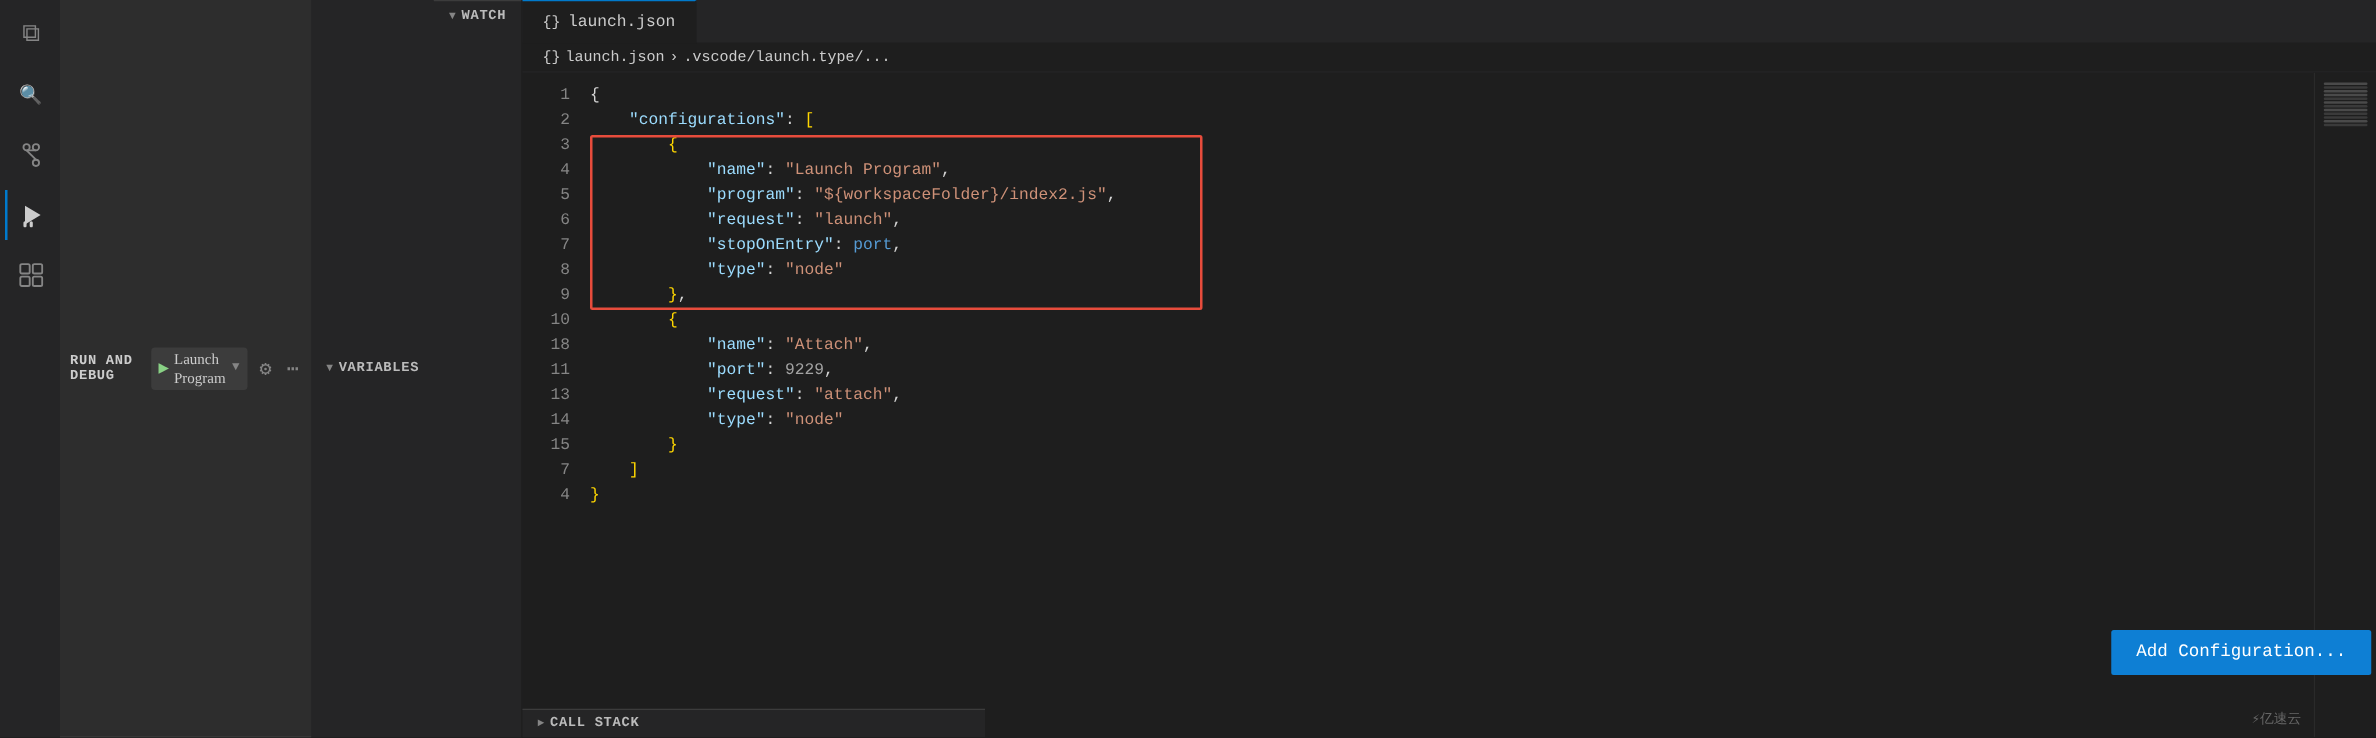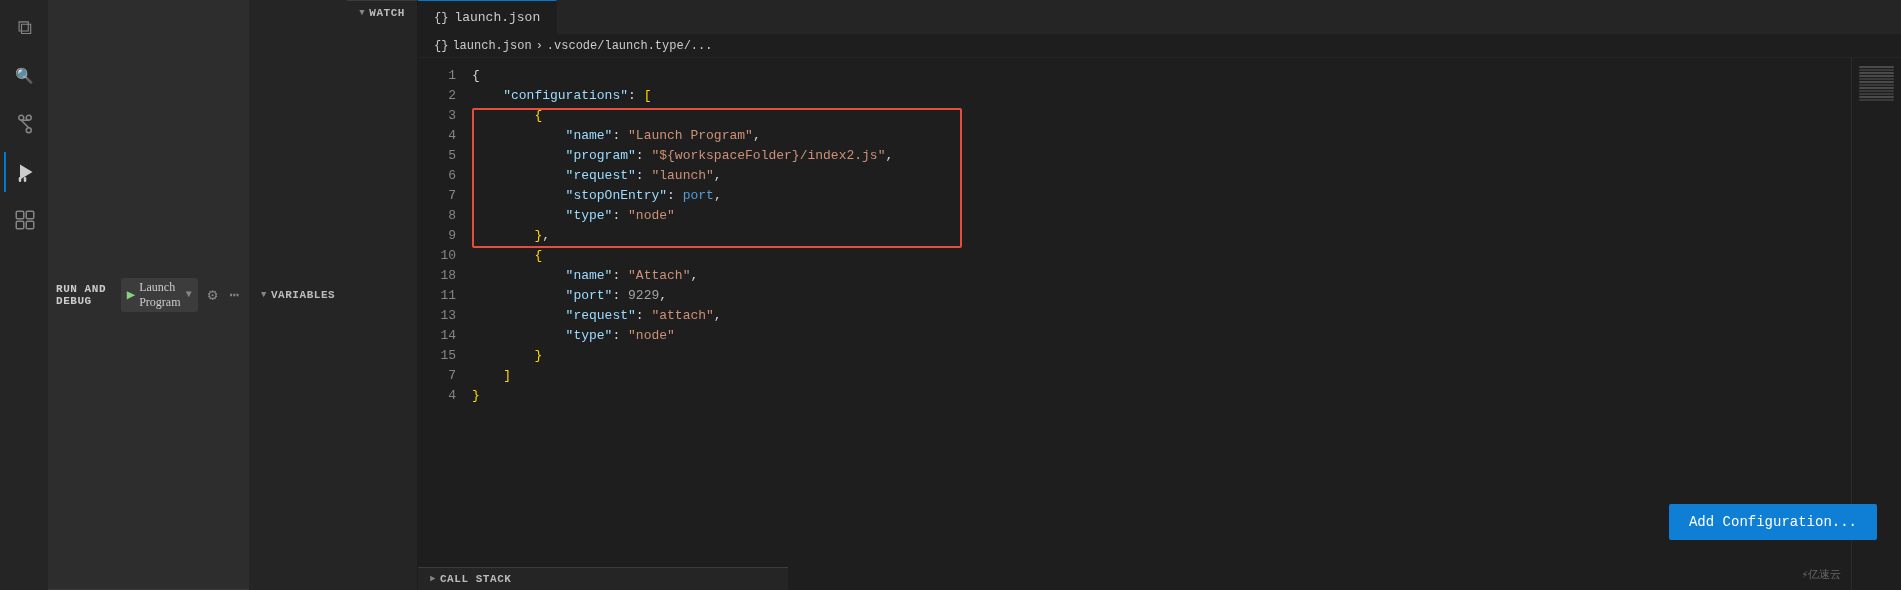--- a/index.html
+++ b/index.html
@@ -192,21 +192,21 @@
     .str-val { color: #ce9178; }
     .num-val { color: #a3a3a3; }
     .bool-val { color: #569cd6; }
     .punct { color: #d4d4d4; }
     .bracket { color: #ffd700; }
 
     
     .add-config-btn {
       position: absolute;
       bottom: 50px;
-      right: 24px;
+      right: 4px;
       background: #0e7fd4;
       color: #ffffff;
       border: none;
       padding: 10px 20px;
       font-size: 14px;
       font-weight: 500;
       cursor: pointer;
       border-radius: 2px;
       font-family: inherit;
     }

